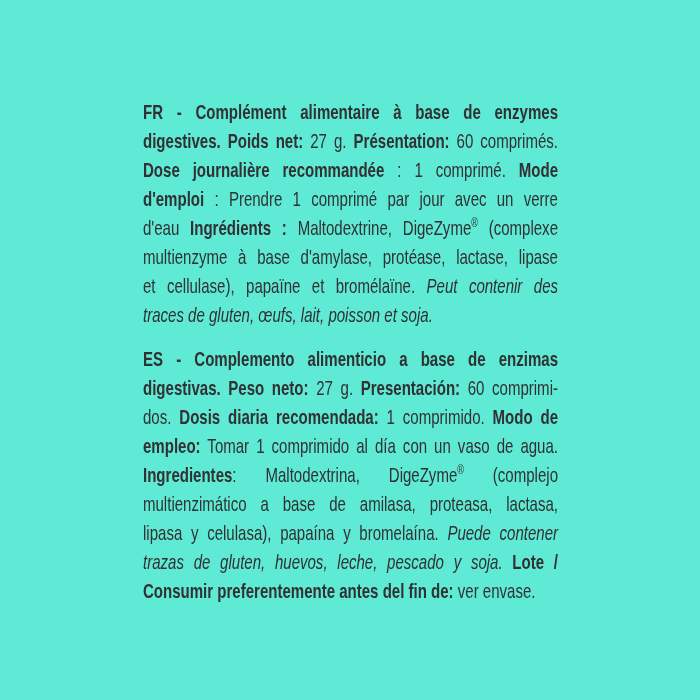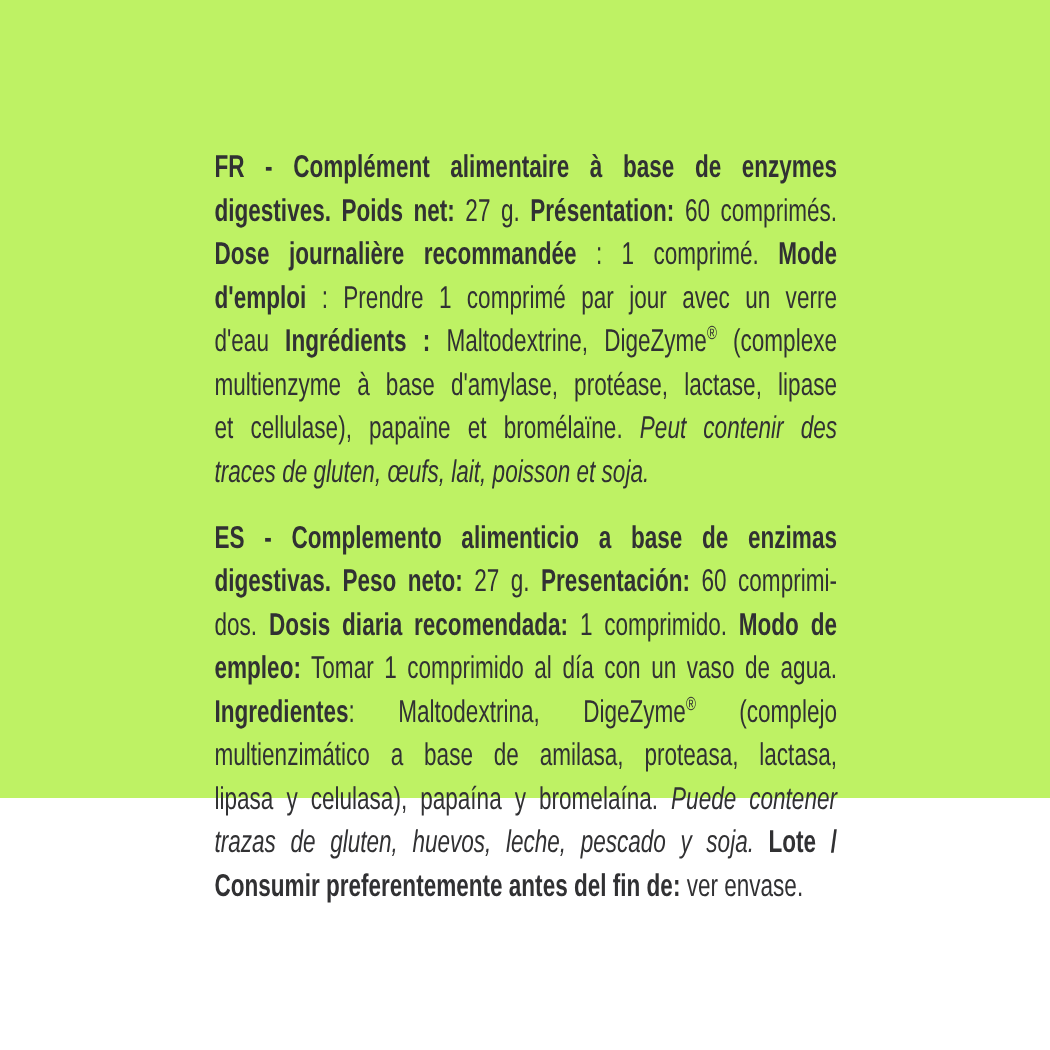--- a/index.html
+++ b/index.html
@@ -9,22 +9,22 @@
   body {
     width: 700px;
     height: 700px;
     background: #ffffff;
     overflow: hidden;
     font-family: "Liberation Sans", "DejaVu Sans", sans-serif;
   }
   .label-canvas {
     position: relative;
     width: 700px;
-    height: 532px;
-    background: #bef264;
+    height: 700px;
+    background: #5eead4;
   }
   
   .text-block {
     position: absolute;
     left: 143px;
     top: 97px;
     width: 580px;
     transform: scaleX(0.7155);
     transform-origin: 0 0;
     font-size: 21px;

